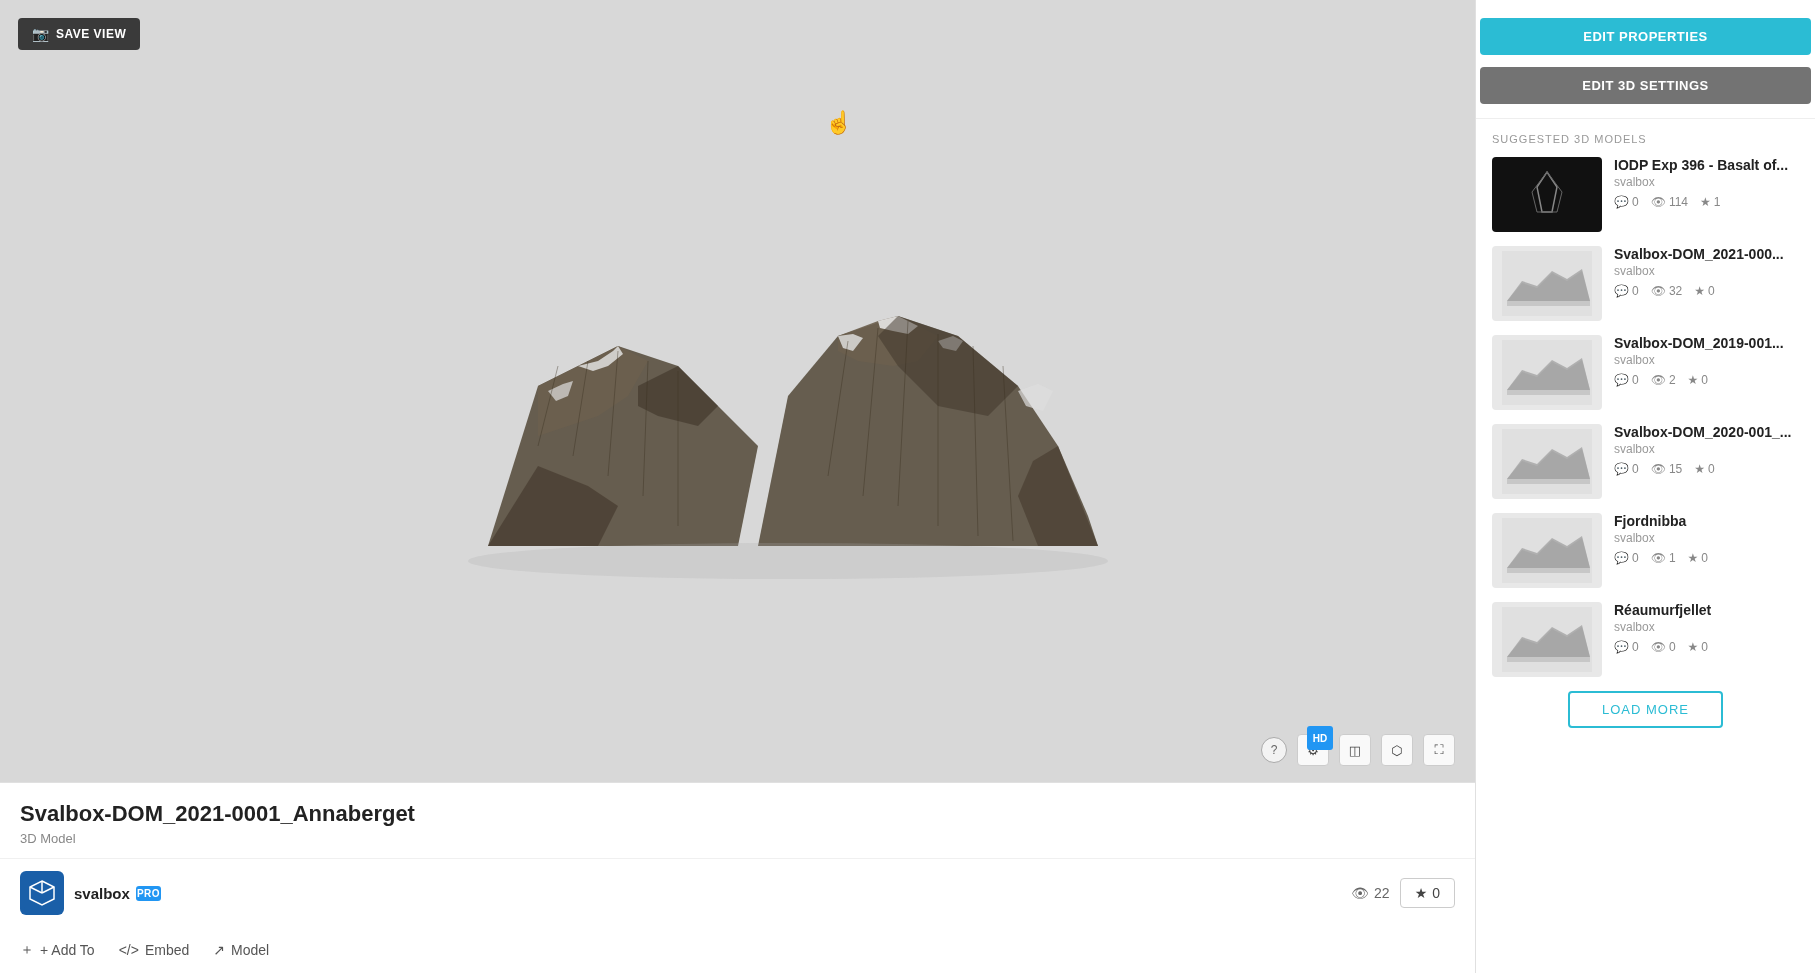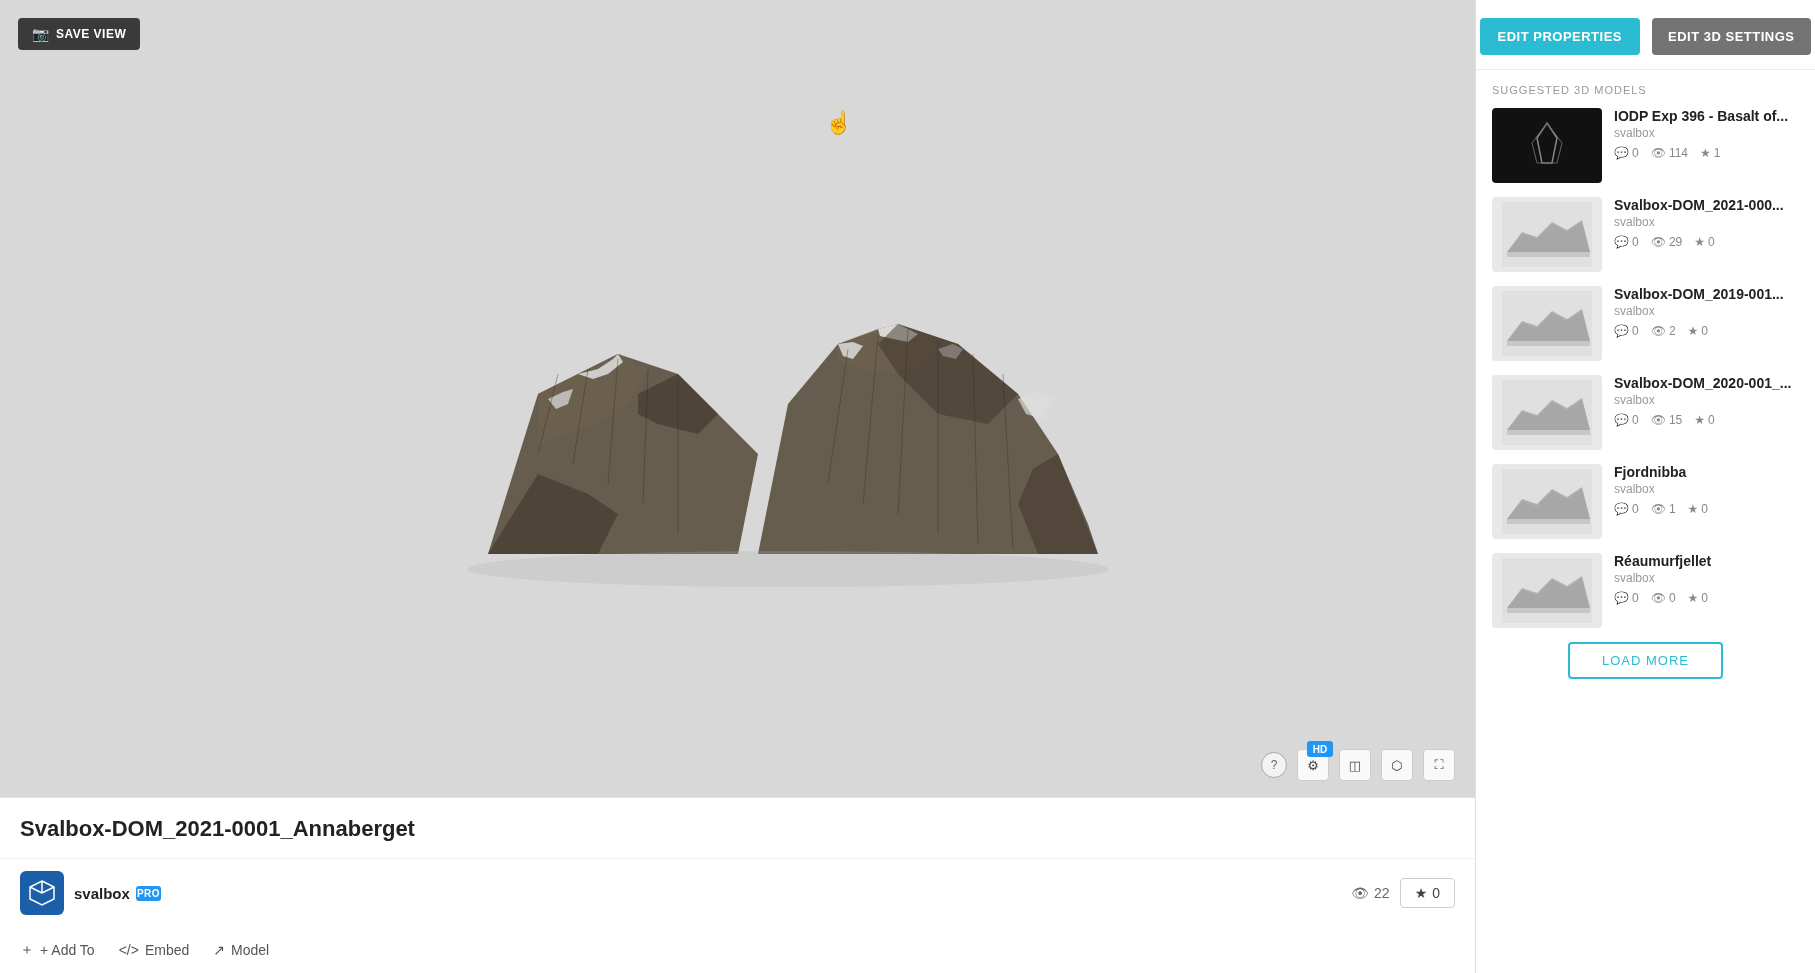--- a/index.html
+++ b/index.html
@@ -96,21 +96,21 @@
     }
 
     .ctrl-btn.hd-badge {
       background: #2196f3;
       color: #fff;
       border: none;
       font-size: 10px;
       font-weight: bold;
       border-radius: 3px;
       width: 26px;
-      height: 16px;
+      height: 24px;
       position: absolute;
       top: -8px;
       right: -4px;
     }
 
     .hd-wrapper {
       position: relative;
     }
 
     .help-btn {
@@ -240,20 +240,21 @@
       display: flex;
       flex-direction: column;
       overflow-y: auto;
     }
 
     .sidebar-header {
       display: flex;
       gap: 12px;
       padding: 18px 4px 14px;
       border-bottom: 1px solid #eee;
+      flex-direction: column;
     }
 
     .edit-props-btn {
       flex: 1;
       background: #2bbcd4;
       color: #fff;
       border: none;
       padding: 11px 10px;
       border-radius: 4px;
       font-size: 13px;
@@ -429,20 +430,21 @@
         <div class="ctrl-btn hd-badge">HD</div>
       </div>
       <div class="ctrl-btn">◫</div>
       <div class="ctrl-btn">⬡</div>
       <div class="ctrl-btn">⛶</div>
     </div>
   </div>
 
   <div class="model-info-bar">
     <div class="model-title">Svalbox-DOM_2021-0001_Annaberget</div>
+    <div class="model-type">3D Model</div>
   </div>
 
   <div class="author-bar">
     <div class="author-avatar">
 
       <svg width="36" height="36" viewBox="0 0 36 36">
         <rect width="36" height="36" fill="#1a5fa8" rx="4"></rect>
         <polygon points="18,6 30,12 30,24 18,30 6,24 6,12" fill="none" stroke="#fff" stroke-width="1.5"></polygon>
         <line x1="18" y1="6" x2="18" y2="18" stroke="#fff" stroke-width="1.5"></line>
         <line x1="30" y1="12" x2="18" y2="18" stroke="#fff" stroke-width="1.5"></line>
@@ -529,21 +531,21 @@
     <div class="model-card-info">
       <div class="model-card-title">Svalbox-DOM_2021-000...</div>
       <div class="model-card-author">svalbox</div>
       <div class="model-card-stats">
         <div class="stat-item">
           <span>💬</span>
           <span>0</span>
         </div>
         <div class="stat-item">
           <span>👁</span>
-          <span>29</span>
+          <span>32</span>
         </div>
         <div class="stat-item">
           <span>★</span>
           <span>0</span>
         </div>
       </div>
     </div>
   </div>
         <div class="model-card">
     <div class="model-thumb model-thumb-light">

